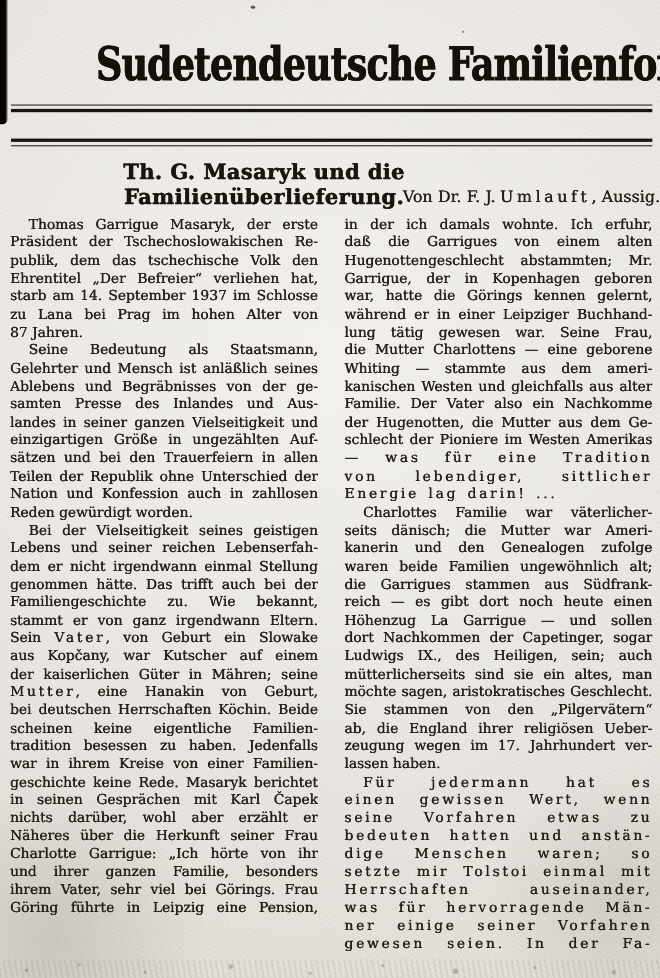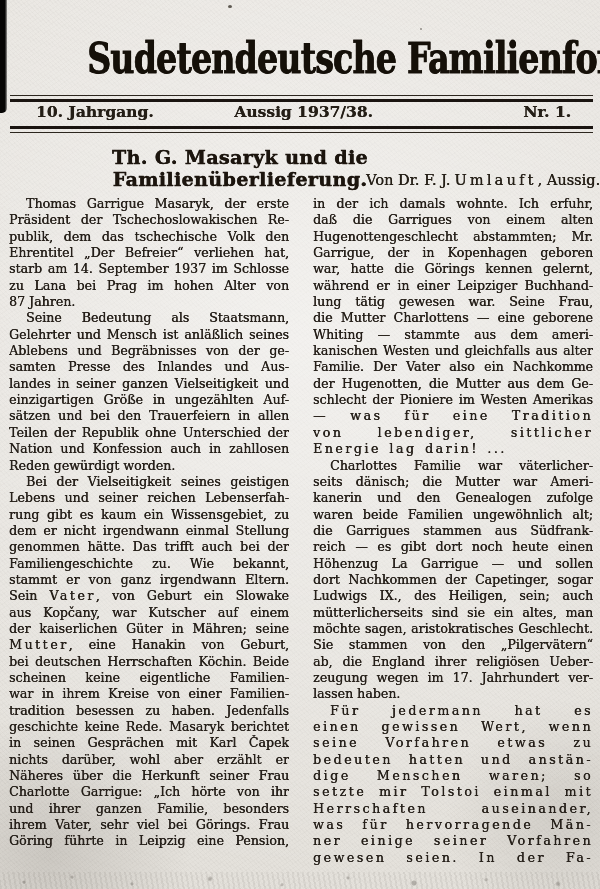--- a/index.html
+++ b/index.html
@@ -95,25 +95,20 @@
   <div class="speck s1"></div>
   <div class="speck s2"></div>
   <div class="speck s3"></div>
 
   <div class="masthead">
     <span class="masthead-inner">Sudetendeutsche Familienforschung</span>
   </div>
 
   <div class="rule rule-top"></div>
 
-  <div class="issue-bar">
-    <span class="issue-left">10. Jahrgang.</span>
-    <span class="issue-center">Aussig 1937/38.</span>
-    <span class="issue-right">Nr. 1.</span>
-  </div>
 
   <div class="rule rule-bottom"></div>
 
   <div class="article-title">Th. G. Masaryk und die Familienüberlieferung.</div>
 
   <div class="article-byline">
     <span>Von Dr. F. J.</span><span class="byline-name">Umlauft</span><span class="byline-suffix">, Aussig.</span>
   </div>
 
   <div class="columns">
@@ -130,33 +125,32 @@
         <div class="tline">Ablebens und Begräbnisses von der ge-</div>
         <div class="tline">samten Presse des Inlandes und Aus-</div>
         <div class="tline">landes in seiner ganzen Vielseitigkeit und</div>
         <div class="tline">einzigartigen Größe in ungezählten Auf-</div>
         <div class="tline">sätzen und bei den Trauerfeiern in allen</div>
         <div class="tline">Teilen der Republik ohne Unterschied der</div>
         <div class="tline">Nation und Konfession auch in zahllosen</div>
         <div class="tline end">Reden gewürdigt worden.</div>
         <div class="tline indent">Bei der Vielseitigkeit seines geistigen</div>
         <div class="tline">Lebens und seiner reichen Lebenserfah-</div>
-        <div class="tline">rung gibt es kaum ein Wissensgebiet, zu</div>
         <div class="tline">dem er nicht irgendwann einmal Stellung</div>
         <div class="tline">genommen hätte. Das trifft auch bei der</div>
         <div class="tline">Familiengeschichte zu. Wie bekannt,</div>
         <div class="tline">stammt er von ganz irgendwann Eltern.</div>
         <div class="tline"><span>Sein </span><span class="sp-inline">Vater</span><span>, von Geburt ein Slowake</span></div>
         <div class="tline">aus Kopčany, war Kutscher auf einem</div>
         <div class="tline">der kaiserlichen Güter in Mähren; seine</div>
         <div class="tline"><span class="sp-inline">Mutter</span><span>, eine Hanakin von Geburt,</span></div>
         <div class="tline">bei deutschen Herrschaften Köchin. Beide</div>
         <div class="tline">scheinen keine eigentliche Familien-</div>
+        <div class="tline">tradition besessen zu haben. Jedenfalls</div>
         <div class="tline">war in ihrem Kreise von einer Familien-</div>
-        <div class="tline">tradition besessen zu haben. Jedenfalls</div>
         <div class="tline">geschichte keine Rede. Masaryk berichtet</div>
         <div class="tline">in seinen Gesprächen mit Karl Čapek</div>
         <div class="tline">nichts darüber, wohl aber erzählt er</div>
         <div class="tline">Näheres über die Herkunft seiner Frau</div>
         <div class="tline">Charlotte Garrigue: „Ich hörte von ihr</div>
         <div class="tline">und ihrer ganzen Familie, besonders</div>
         <div class="tline">ihrem Vater, sehr viel bei Görings. Frau</div>
         <div class="tline">Göring führte in Leipzig eine Pension,</div>
       </div>
     <div class="col" id="col-right">

